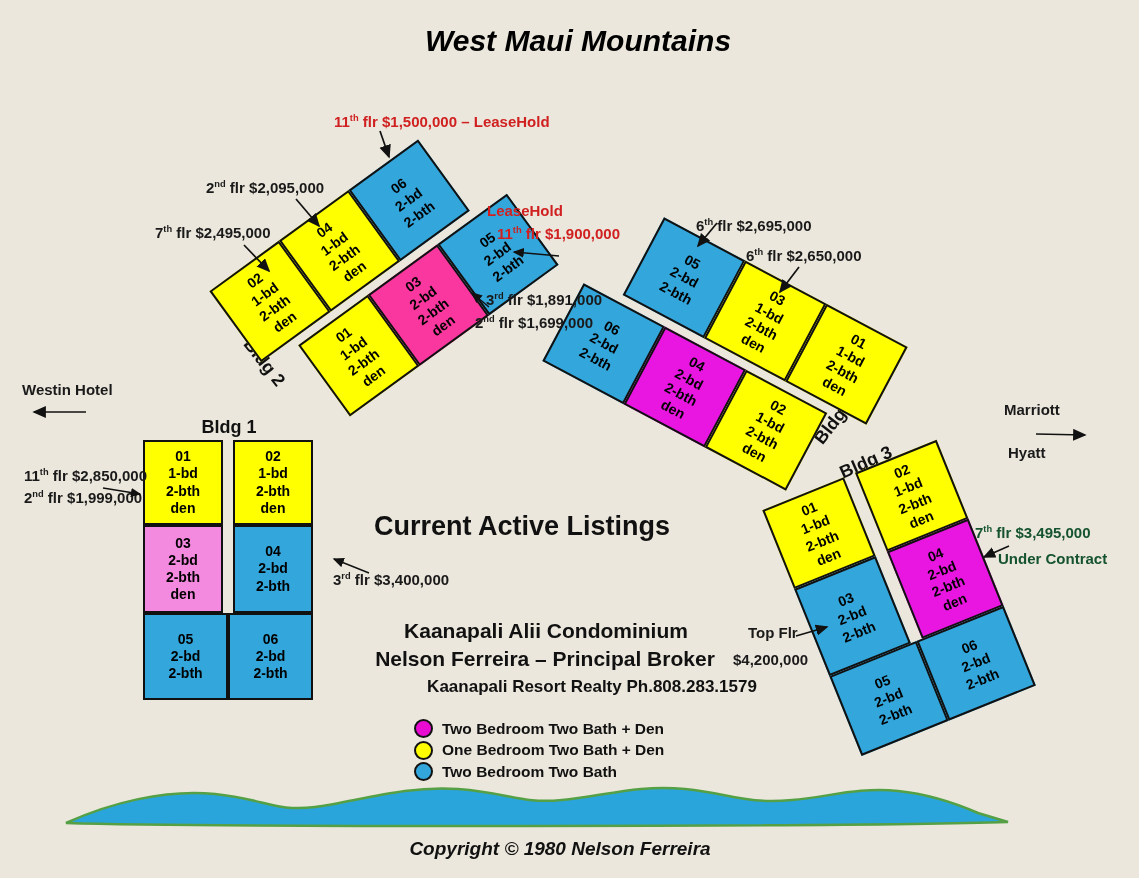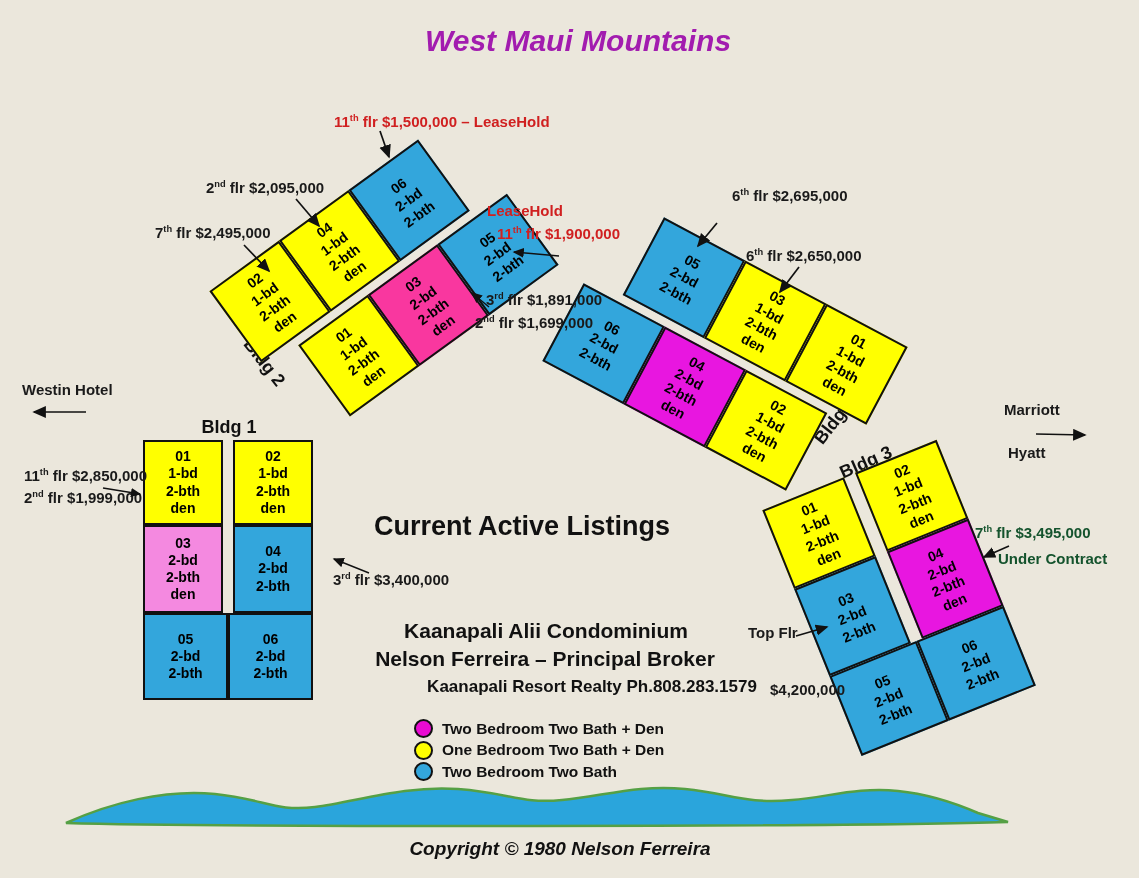--- a/index.html
+++ b/index.html
@@ -4,21 +4,21 @@
 <style>
   html,body{margin:0;padding:0;}
   .canvas{
     position:relative;width:1139px;height:878px;overflow:hidden;
     background:#EBE7DC;
     font-family:"Liberation Sans", sans-serif;
     color:#111;
   }
   .title{
     position:absolute;left:578px;top:24px;transform:translateX(-50%);
-    font-size:30px;font-weight:bold;font-style:italic;color:#a21caf;white-space:nowrap;
+    font-size:30px;font-weight:bold;font-style:italic;color:#000000;white-space:nowrap;
   }
   .bldg{position:absolute;}
   .unit{
     position:absolute;box-sizing:border-box;border:2.5px solid #111;
     display:flex;flex-direction:column;align-items:center;justify-content:center;
     text-align:center;font-weight:bold;font-size:14px;line-height:1.22;color:#000;
   }
   .cy{background:#FFFF00;}
   .cb{background:#33A6DC;}
   .cm{background:#E816E0;}
@@ -220,30 +220,30 @@
     </div>
   </div>
 
   <div class="note red" style="left:334px;top:113px;"><span>11</span><sup>th</sup><span> flr $1,500,000 – LeaseHold</span></div>
   <div class="note" style="left:206px;top:179px;"><span>2</span><sup>nd</sup><span> flr  $2,095,000</span></div>
   <div class="note" style="left:155px;top:224px;"><span>7</span><sup>th</sup><span> flr $2,495,000</span></div>
   <div class="note red" style="left:487px;top:202px;"><span>LeaseHold</span><sup></sup><span></span></div>
   <div class="note red" style="left:497px;top:225px;"><span>11</span><sup>th</sup><span> flr $1,900,000</span></div>
   <div class="note" style="left:486px;top:291px;"><span>3</span><sup>rd</sup><span> flr $1,891,000</span></div>
   <div class="note" style="left:475px;top:314px;"><span>2</span><sup>nd</sup><span> flr $1,699,000</span></div>
-  <div class="note" style="left:696px;top:187px;margin-left:36px;"><span>6</span><sup>th</sup><span> flr $2,695,000</span></div>
+  <div class="note" style="left:696px;top:217px;"><span>6</span><sup>th</sup><span> flr $2,695,000</span></div>
   <div class="note" style="left:746px;top:247px;"><span>6</span><sup>th</sup><span> flr $2,650,000</span></div>
   <div class="note" style="left:22px;top:381px;"><span>Westin Hotel</span></div>
   <div class="note" style="left:24px;top:467px;"><span>11</span><sup>th</sup><span> flr $2,850,000</span></div>
   <div class="note" style="left:24px;top:489px;"><span>2</span><sup>nd</sup><span> flr $1,999,000</span></div>
   <div class="note" style="left:333px;top:571px;text-align:center;"><span>3</span><sup>rd</sup><span> flr $3,400,000</span></div>
   <div class="note" style="left:1004px;top:401px;"><span>Marriott</span></div>
   <div class="note" style="left:1008px;top:444px;"><span>Hyatt</span></div>
   <div class="note" style="left:748px;top:624px;"><span>Top Flr</span></div>
-  <div class="note" style="left:770px;top:651px;margin-top:30px;"><span>$4,200,000</span></div>
+  <div class="note" style="left:733px;top:651px;"><span>$4,200,000</span></div>
   <div class="note blue" style="left:975px;top:524px;"><span>7</span><sup>th</sup><span> flr $3,495,000</span></div>
   <div class="note blue" style="left:998px;top:550px;"><span>Under Contract</span></div>
 
   <div class="heading">Current Active Listings</div>
   <div class="info1">Kaanapali Alii Condominium</div>
   <div class="info2">Nelson Ferreira – Principal Broker</div>
   <div class="info3">Kaanapali Resort Realty Ph.808.283.1579</div>
 
   <div class="legend">
     <div class="legend-row">

